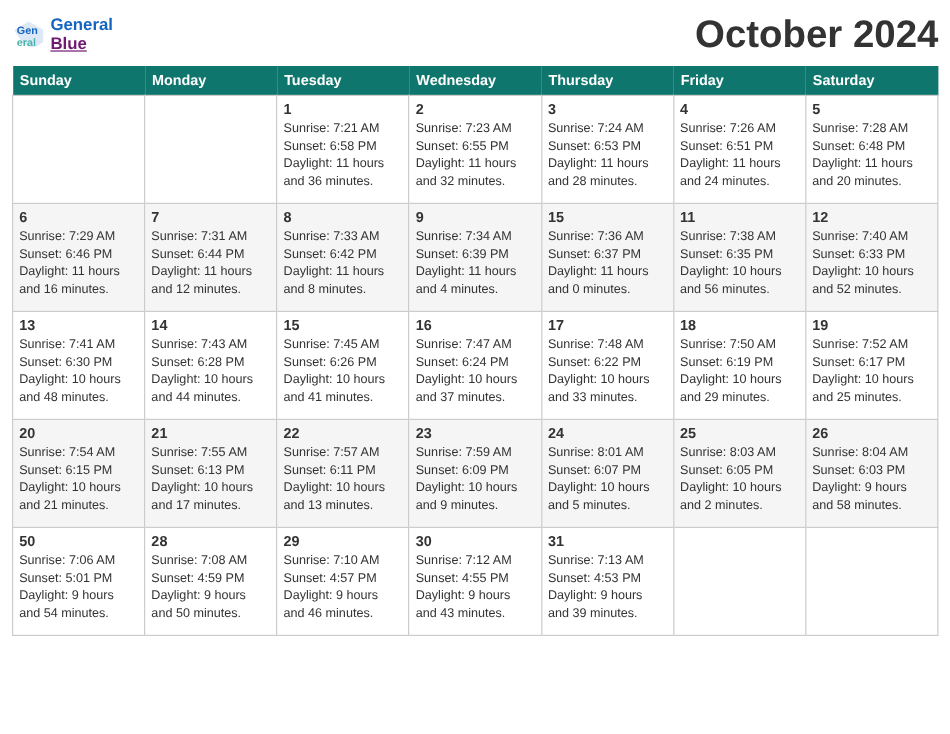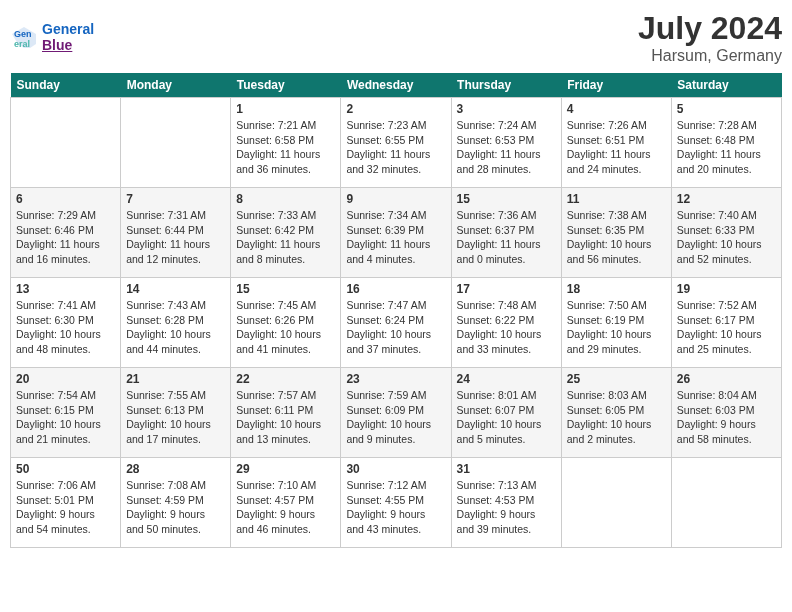--- a/index.html
+++ b/index.html
@@ -100,22 +100,21 @@
       <polygon points="22,6 26,10 24,8" fill="#4db6ac"></polygon>
     </svg>
     <div>
       <div class="logo-text">
         <span>General</span><br>
         <span style="color:#701a75;text-decoration:underline;">Blue</span>
       </div>
     </div>
   </div>
   <div class="title-block">
-    <div class="month-title">July 2024</div>
-    <div class="location">Harsum, Germany</div>
+    <div class="month-title">October 2024</div>
   </div>
 </div>
 
 <table>
   <thead>
     <tr>
     <th>Sunday</th>
         <th>Monday</th>
         <th>Tuesday</th>
         <th>Wednesday</th>

